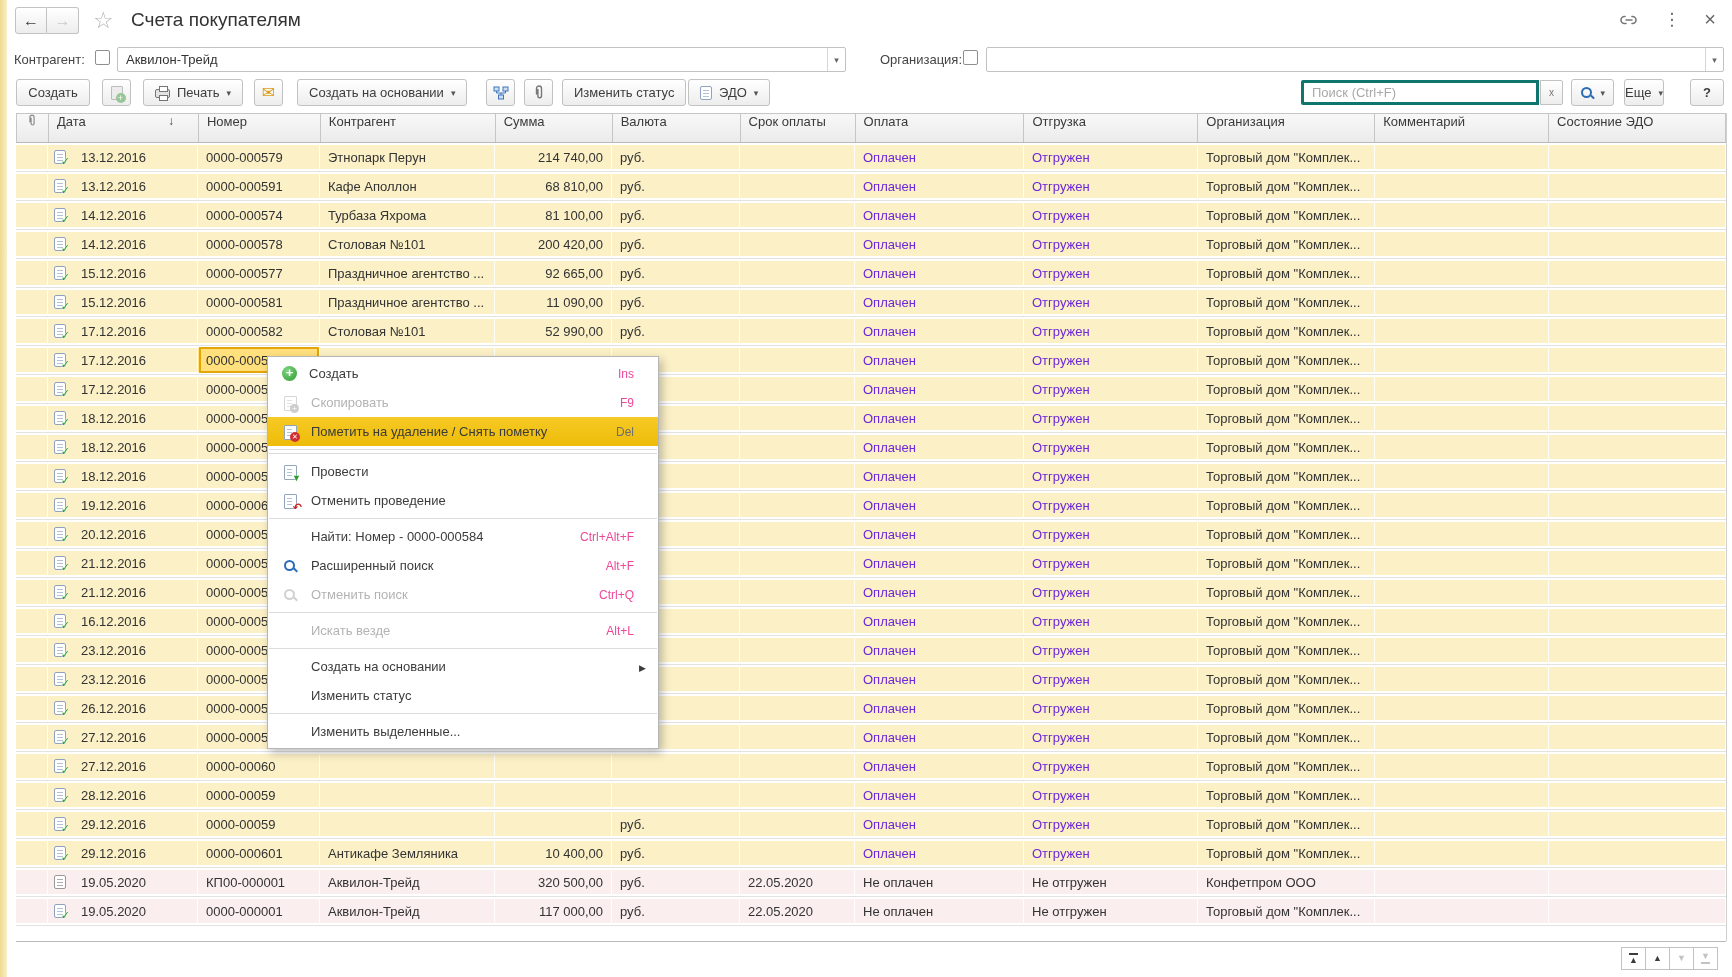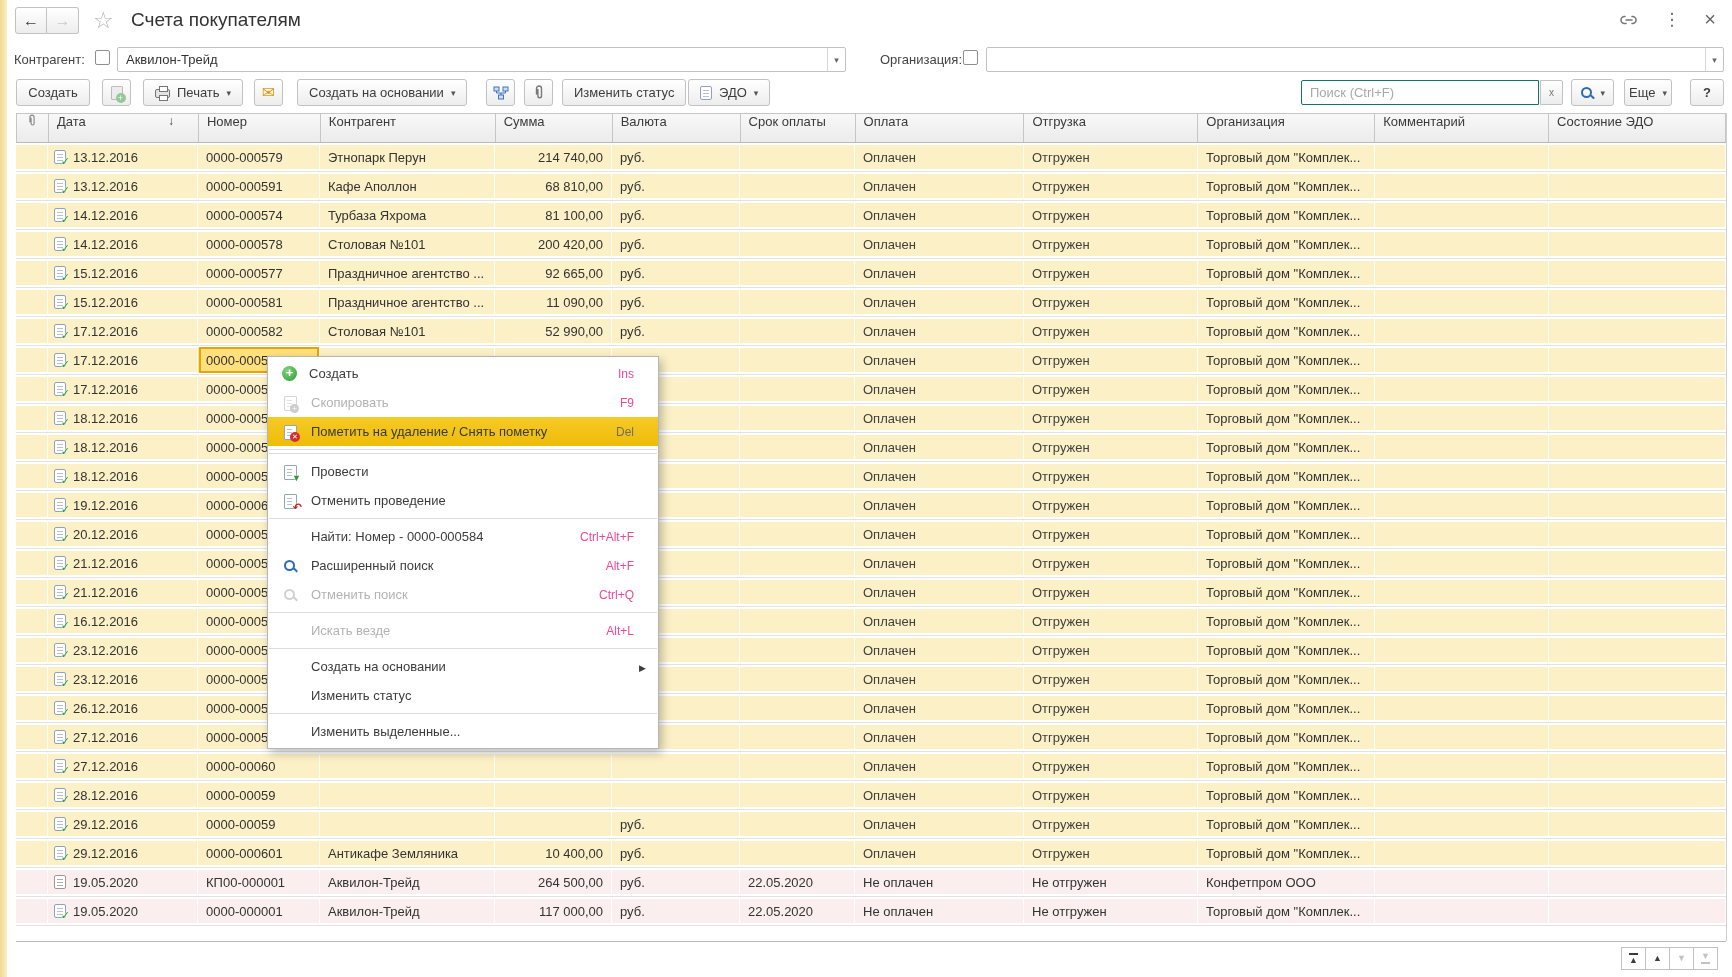--- a/index.html
+++ b/index.html
@@ -41,21 +41,21 @@
   .ti-print { position:relative; width:15px; height:9px; background:#e3e3e3; border:1px solid #757575; border-radius:2px; margin-top:2px; }
   .ti-print::before { content:''; position:absolute; left:3px; top:-4px; width:7px; height:4px; background:#fff; border:1px solid #757575; }
   .ti-print::after  { content:''; position:absolute; left:3px; bottom:-4px; width:7px; height:4px; background:#fff; border:1px solid #757575; }
   .ti-env { font-size:16px; color:#db9c18; line-height:1; }
   .doc-lines { position:relative; width:12px; height:14px; border:1px solid #8fa3c0; border-radius:2px;
     background-color:#fff;
     background-image:linear-gradient(#b4c1d4,#b4c1d4),linear-gradient(#b4c1d4,#b4c1d4),linear-gradient(#b4c1d4,#b4c1d4);
     background-size:6px 1px; background-position:2px 3px,2px 6px,2px 9px; background-repeat:no-repeat; }
 
   
-  .search-input { position:absolute; left:1301px; top:80px; width:238px; height:25px; border:1px solid #0f766e;
+  .search-input { position:absolute; left:1301px; top:80px; width:238px; height:25px; border:3px solid #0f766e;
     border-radius:2px 0 0 2px; padding:0 8px; font-size:13px; color:#333; font-family:inherit; outline:none; }
   .search-input::placeholder { color:#a8a8a8; }
   .xbtn { left:1540px; width:23px; height:25px; top:80px; padding:0; font-size:10px; color:#777; border-radius:0 2px 2px 0; }
   .mag { position:relative; width:14px; height:14px; }
   .mag::before { content:''; position:absolute; left:1px; top:1px; width:7px; height:7px; border:2px solid #2d6bb4; border-radius:50%; }
   .mag::after { content:''; position:absolute; left:10px; top:10px; width:5px; height:2px; background:#2d6bb4; transform:rotate(45deg); border-radius:1px; }
 
   
   .grid { position:absolute; left:16px; top:113px; width:1710px; }
   .ghead { display:flex; height:30px; background:linear-gradient(#f8f8f8,#ebebeb);
@@ -69,23 +69,23 @@
   .c-cur{width:128px;} .c-due{width:115px;} .c-pay{width:169px;} .c-ship{width:174px;}
   .c-org{width:177px;} .c-comm{width:174px;} .c-edo{width:177px;}
 
   .gbody { background:#fff; }
   .trow { display:flex; height:29px; align-items:stretch; border-bottom:1px solid #e2e2e2; cursor:pointer; }
   .trow .cell { display:flex; align-items:center; padding:0 8px; font-size:13px; color:#333;
     overflow:hidden; white-space:nowrap; border-right:1px solid rgba(255,255,255,.85);
     box-shadow: inset 0 2px 0 #fff, inset 0 -2px 0 #fff; }
   .tone-y .cell { background:#fbf0c6; }
   .tone-p .cell { background:#fbeeee; }
-  .tone-y .c-pay, .tone-y .c-ship { color:#404040; }
+  .tone-y .c-pay, .tone-y .c-ship { color:#6d28d9; }
   .trow .c-sum { justify-content:flex-end; }
-  .trow .c-date { padding-left:6px; gap:7px; }
+  .trow .c-date { padding-left:6px; gap:15px; }
   .sel-cell { outline:2px solid #e3a50a; outline-offset:-3px; }
   .sel-cell { background:#ffe07d !important; }
 
   .doc-ic { width:12px; height:14px; flex:none; position:relative; border:1px solid #8fa3c0; border-radius:2px;
     background-color:#fff;
     background-image:linear-gradient(#b4c1d4,#b4c1d4),linear-gradient(#b4c1d4,#b4c1d4),linear-gradient(#b4c1d4,#b4c1d4);
     background-size:6px 1px; background-position:2px 3px,2px 6px,2px 9px; background-repeat:no-repeat; }
   .doc-posted::after { content:'✓'; position:absolute; right:-5px; bottom:-5px; color:#21a121; font-size:11px; font-weight:bold;
     text-shadow:0 0 2px #fff,0 0 2px #fff; }
   .doc-plain { border-color:#999; background-image:linear-gradient(#adadad,#adadad),linear-gradient(#adadad,#adadad),linear-gradient(#adadad,#adadad); }
@@ -219,21 +219,21 @@
     <span class="caret">▾</span>
   </div>
   <input class="search-input" placeholder="Поиск (Ctrl+F)" style="">
   <div class="btn xbtn">
       <span>x</span>
     </div>
   <div class="btn" style="left:1571px; width:43px; padding:0 8px;">
     <span class="mag"></span>
     <span class="caret">▾</span>
   </div>
-  <div class="btn" style="left:1624px; width:48px;">
+  <div class="btn" style="left:1624px; width:40px;">
     <span>Еще</span>
     <span class="caret">▾</span>
   </div>
   <div class="btn" style="left:1690px; width:34px; font-weight:bold;">
       <span>?</span>
     </div>
 
   <div class="grid">
     <div class="ghead">
       <div class="hcell c-att">
@@ -756,21 +756,21 @@
         <div class="trow tone-p">
           <div class="cell c-att"></div>
           <div class="cell c-date">
             <span class="doc-ic doc-plain"></span>
             <span>19.05.2020</span>
           </div>
           <div class="cell c-num">
             <span>КП00-000001</span>
           </div>
           <div class="cell c-contr">Аквилон-Трейд</div>
-          <div class="cell c-sum">264 500,00</div>
+          <div class="cell c-sum">320 500,00</div>
           <div class="cell c-cur">руб.</div>
           <div class="cell c-due">22.05.2020</div>
           <div class="cell c-pay">Не оплачен</div>
           <div class="cell c-ship">Не отгружен</div>
           <div class="cell c-org">Конфетпром ООО</div>
           <div class="cell c-comm"></div>
           <div class="cell c-edo"></div>
         </div>
         <div class="trow tone-p">
           <div class="cell c-att"></div>

